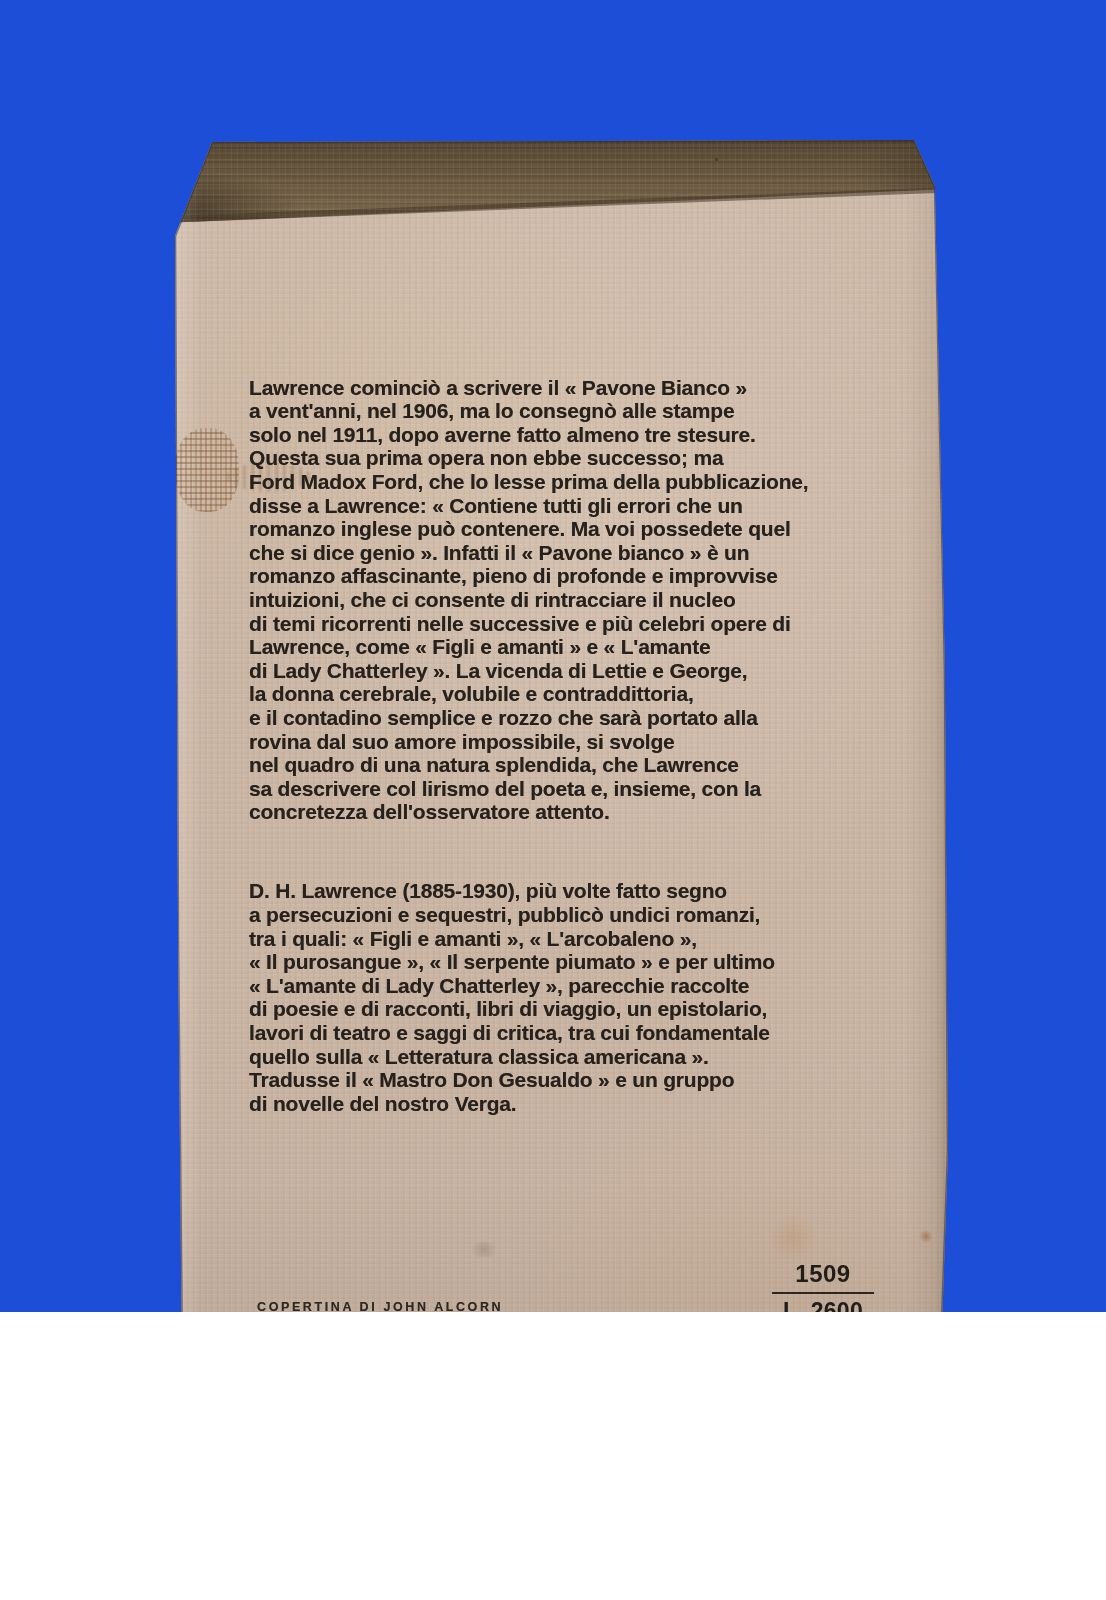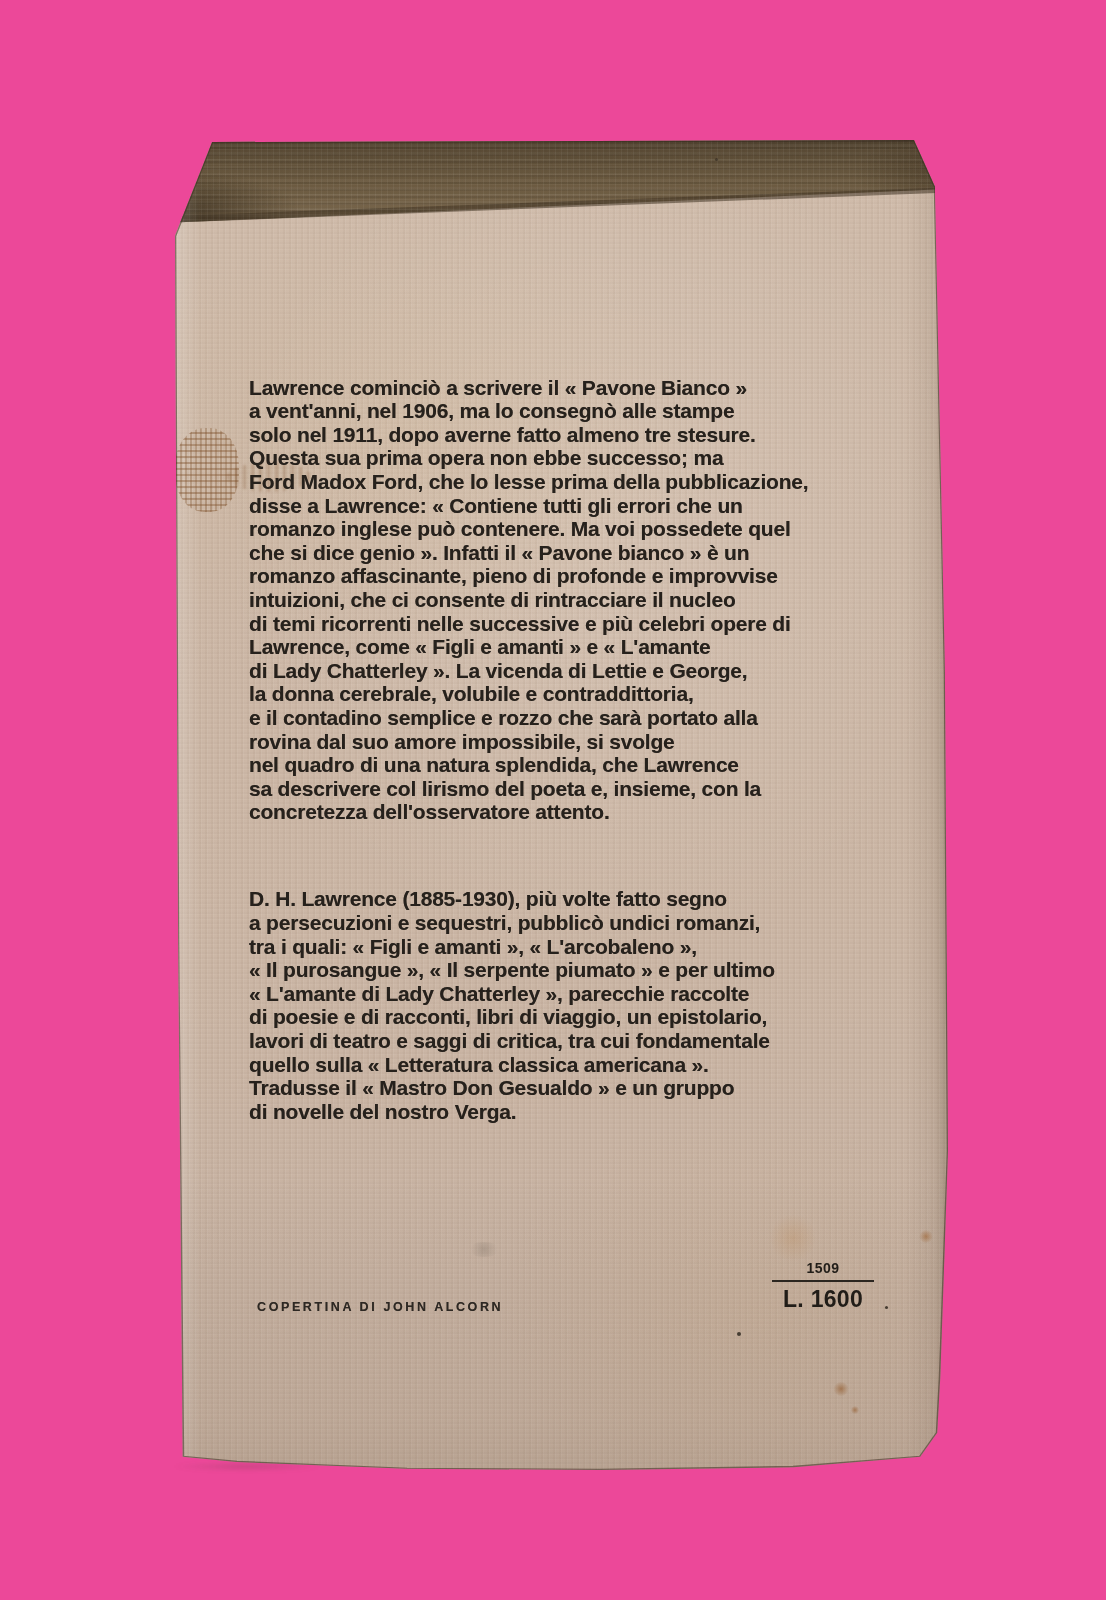--- a/index.html
+++ b/index.html
@@ -1,17 +1,17 @@
 <!DOCTYPE html>
 <html><head>
 <meta charset="utf-8">
 <style>
   html,body{margin:0;padding:0;}
   body{width:1106px;height:1600px;background:#ffffff;font-family:"Liberation Sans",sans-serif;}
-  .stage{position:relative;width:1106px;height:1600px;background:#ec4899;overflow:hidden;text-decoration:underline;}
+  .stage{position:relative;width:1106px;height:1312px;background:#1d4ed8;overflow:hidden;text-decoration:underline;}
 
   
   .book{
     position:absolute;left:175px;top:140px;width:773px;height:1330px;
     background:
       radial-gradient(ellipse 70% 45% at 55% 30%, rgba(255,248,238,0.16), rgba(255,248,238,0) 70%),
       linear-gradient(180deg, #d0bcab 0%, #cdb8a7 30%, #cbb6a5 62%, #c7b2a2 86%, #c9b3a2 100%);
     clip-path:polygon(4.8% 0.15%, 95.6% 0%, 98.3% 3.5%, 99.6% 40%, 100% 76%,
                       99% 93%, 98.6% 97.2%, 96.4% 99%, 80% 99.8%, 55% 100%,
                       30% 99.9%, 8% 99.4%, 1% 99%, 0.4% 60%, 0% 7.2%);
@@ -56,33 +56,33 @@
   
   .outline-svg{position:absolute;left:0;top:0;width:773px;height:1330px;pointer-events:none;}
 
   
   .body-text{
     position:absolute;left:74px;top:212px;width:640px;
     font-weight:bold;font-size:21px;line-height:23.6px;letter-spacing:-0.2px;
     color:#26211c;white-space:pre-line;
     text-shadow:0 0 0.5px rgba(38,30,22,0.5);
   }
-  .bio{margin-top:40px;}
+  .bio{margin-top:32px;}
 
   .credit{
     position:absolute;left:82px;top:1160px;
     font-size:12.5px;font-weight:bold;letter-spacing:2.6px;color:#2d2823;
     text-shadow:0 0 0.4px rgba(40,32,24,0.5);
     text-align:center;
   }
 
   .price-block{
     position:absolute;left:597px;top:1120px;width:102px;text-align:center;color:#211d18;
   }
-  .catalog{font-size:14px;font-weight:bold;letter-spacing:0.5px;padding-bottom:2px;}
+  .catalog{font-size:24px;font-weight:bold;letter-spacing:0.5px;padding-bottom:2px;}
   .price-divider{height:0;border-top:2.5px solid #2b2620;margin:2px 0 4px 0;}
   .price{font-size:23px;font-weight:bold;letter-spacing:0.3px;position:relative;}
   .price-dot{position:absolute;right:-14px;bottom:4px;width:3px;height:3px;border-radius:50%;background:#453c31;}
 
   
   .stain-crosshatch{
     position:absolute;left:0px;top:288px;width:64px;height:84px;border-radius:45%;
     background:
       repeating-linear-gradient(0deg, rgba(112,62,20,0.38) 0 2px, rgba(0,0,0,0) 2px 6px),
       repeating-linear-gradient(90deg, rgba(112,62,20,0.30) 0 2px, rgba(0,0,0,0) 2px 5px);
@@ -165,21 +165,21 @@
 Tradusse il « Mastro Don Gesualdo » e un gruppo
 di novelle del nostro Verga.</div>
     </div>
 
     <div class="credit">COPERTINA DI JOHN ALCORN</div>
 
     <div class="price-block">
       <div class="catalog">1509</div>
       <div class="price-divider"></div>
       <div class="price">
-        <span>L. 1600</span>
+        <span>L. 2600</span>
         <span class="price-dot"></span>
       </div>
     </div>
 
     <svg class="outline-svg" viewBox="0 0 773 1330">
       <path d="M37,2 L739,0 L760,47 L770,532 L773,1011 L765,1237 L762,1293 L745,1317
                L618,1327 L425,1330 L232,1329 L62,1322 L8,1317 L3,798 L0,96 Z" fill="none" stroke="rgba(58,46,32,0.55)" stroke-width="2.5"></path>
     </svg>
   </div>
 

